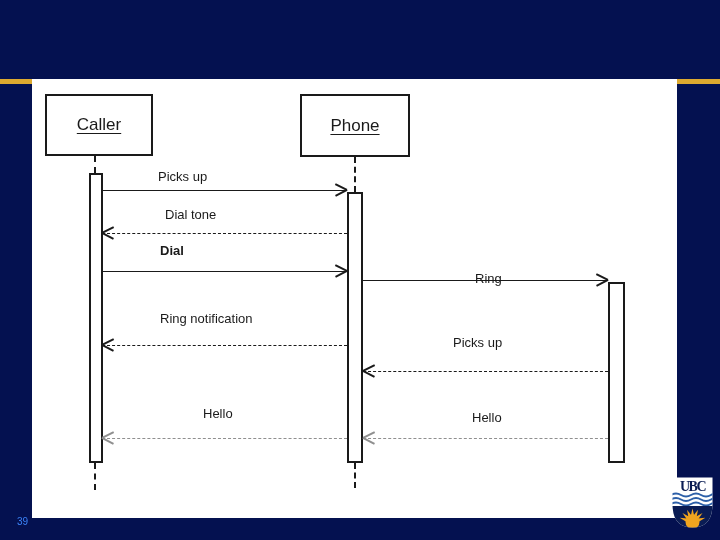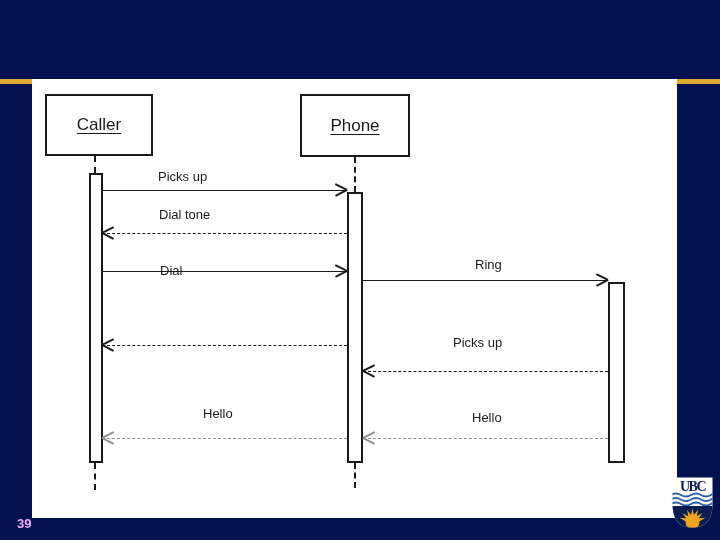--- a/index.html
+++ b/index.html
@@ -57,29 +57,29 @@
   .msg2 { left:70px;  top:154px; width:245px; }
   .msg3 { left:70px;  top:192px; width:245px; }
   .msg4 { left:331px; top:201px; width:245px; }
   .msg5 { left:70px;  top:266px; width:245px; }
   .msg6 { left:331px; top:292px; width:245px; }
   .msg7 { left:70px;  top:359px; width:245px; }
   .msg8 { left:331px; top:359px; width:245px; }
 
   .mlabel { position:absolute; font-size:13px; color:#1a1a1a; white-space:nowrap; }
   .lbl1 { left:126px; top:90px;  }
-  .lbl2 { left:127px; top:128px; }
-  .lbl3 { left:128px; top:184px; }
-  .lbl4 { left:443px; top:178px;text-align:right; }
+  .lbl2 { left:133px; top:128px; }
+  .lbl3 { left:128px; top:164px;font-weight:bold; }
+  .lbl4 { left:443px; top:192px;text-align:right; }
   .lbl5 { left:128px; top:232px; }
   .lbl6 { left:421px; top:256px; }
   .lbl7 { left:171px; top:327px; }
   .lbl8 { left:440px; top:331px; }
 
-  .slide-number { position:absolute; left:17px; top:516px; color:#f0abfc; font-size:13px;font-weight:bold; }
+  .slide-number { position:absolute; left:17px; top:516px; color:#3b82f6; font-size:10px; }
   .ubc-logo { position:absolute; left:672px; top:477px; width:41px; height:51px; }
 </style>
 </head>
 <body>
 
 <div class="slide">
 
   <div class="gold-rule"></div>
 
   <div class="canvas">
@@ -154,20 +154,21 @@
       <div class="head left">
           <i class="b1"></i>
           <i class="b2"></i>
         </div>
     </div>
 
     <div class="mlabel lbl1">Picks up</div>
     <div class="mlabel lbl2">Dial tone</div>
     <div class="mlabel lbl3">Dial</div>
     <div class="mlabel lbl4">Ring</div>
+    <div class="mlabel lbl5">Ring notification</div>
     <div class="mlabel lbl6">Picks up</div>
     <div class="mlabel lbl7">Hello</div>
     <div class="mlabel lbl8">Hello</div>
 
   </div>
 
   <div class="slide-number">39</div>
 
   <svg class="ubc-logo" viewBox="0 0 41 51" width="41" height="51">
     <defs>

